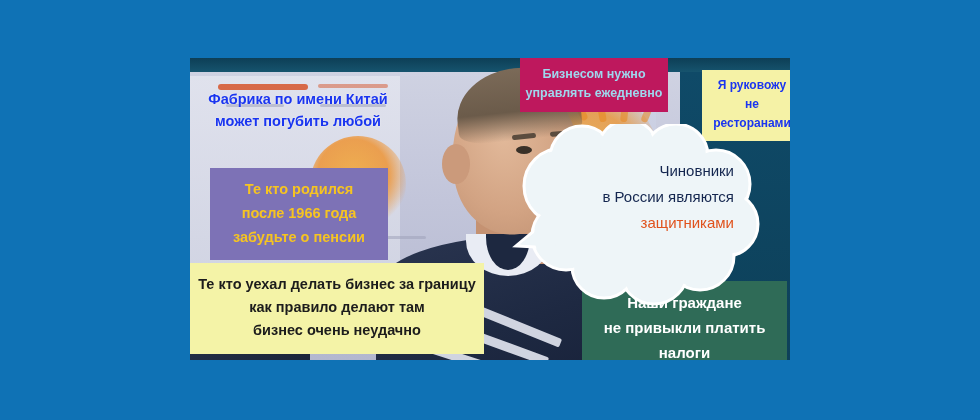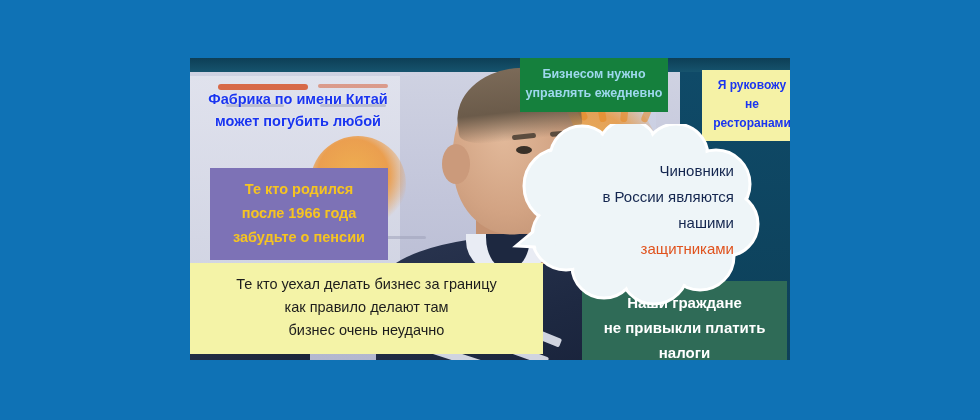--- a/index.html
+++ b/index.html
@@ -154,30 +154,30 @@
 
   #cap-pension {
     left: 20px; top: 110px; width: 178px;
     background: #7d72b6;
     color: #f6c421;
     font-size: 14.5px; font-weight: 700; line-height: 24px;
     padding: 9px 6px 11px;
   }
 
   #cap-abroad {
-    left: 0px; top: 205px; width: 353px;
+    left: 0px; top: 205px; width: 294px;
     background: #f4f3a7;
     color: #1c1c1c;
-    font-size: 14.5px; font-weight: 400; line-height: 23px;
+    font-size: 14.5px; font-weight: 700; line-height: 23px;
     padding: 10px 8px 12px;
   }
 
   #cap-daily {
     left: 330px; top: 0px; width: 148px;
-    background: #15803d;
+    background: #be185d;
     color: #9ed8ee;
     font-size: 12.5px; font-weight: 700; line-height: 19px;
     padding: 7px 5px 9px;
   }
 
   #cap-canteen {
     left: 512px; top: 12px; width: 100px;
     background: #f5f2a6;
     color: #1a35f0;
     font-size: 12px; font-weight: 700; line-height: 19px;
@@ -310,18 +310,17 @@
         <circle cx="144" cy="146" r="32"></circle>
         <circle cx="94" cy="142" r="30"></circle>
         <circle cx="56" cy="112" r="32"></circle>
         <rect x="46" y="28" width="174" height="120" rx="42"></rect>
         <path d="M44 94 L10 120 L46 122 Z"></path>
       </g>
     </svg>
     <div id="cloud-text">
       <div>Чиновники</div>
       <div>в России являются</div>
-      <div>нашими</div>
       <div class="hl">защитниками</div>
     </div>
   </div>
 
 </div>
 
 </body></html>

